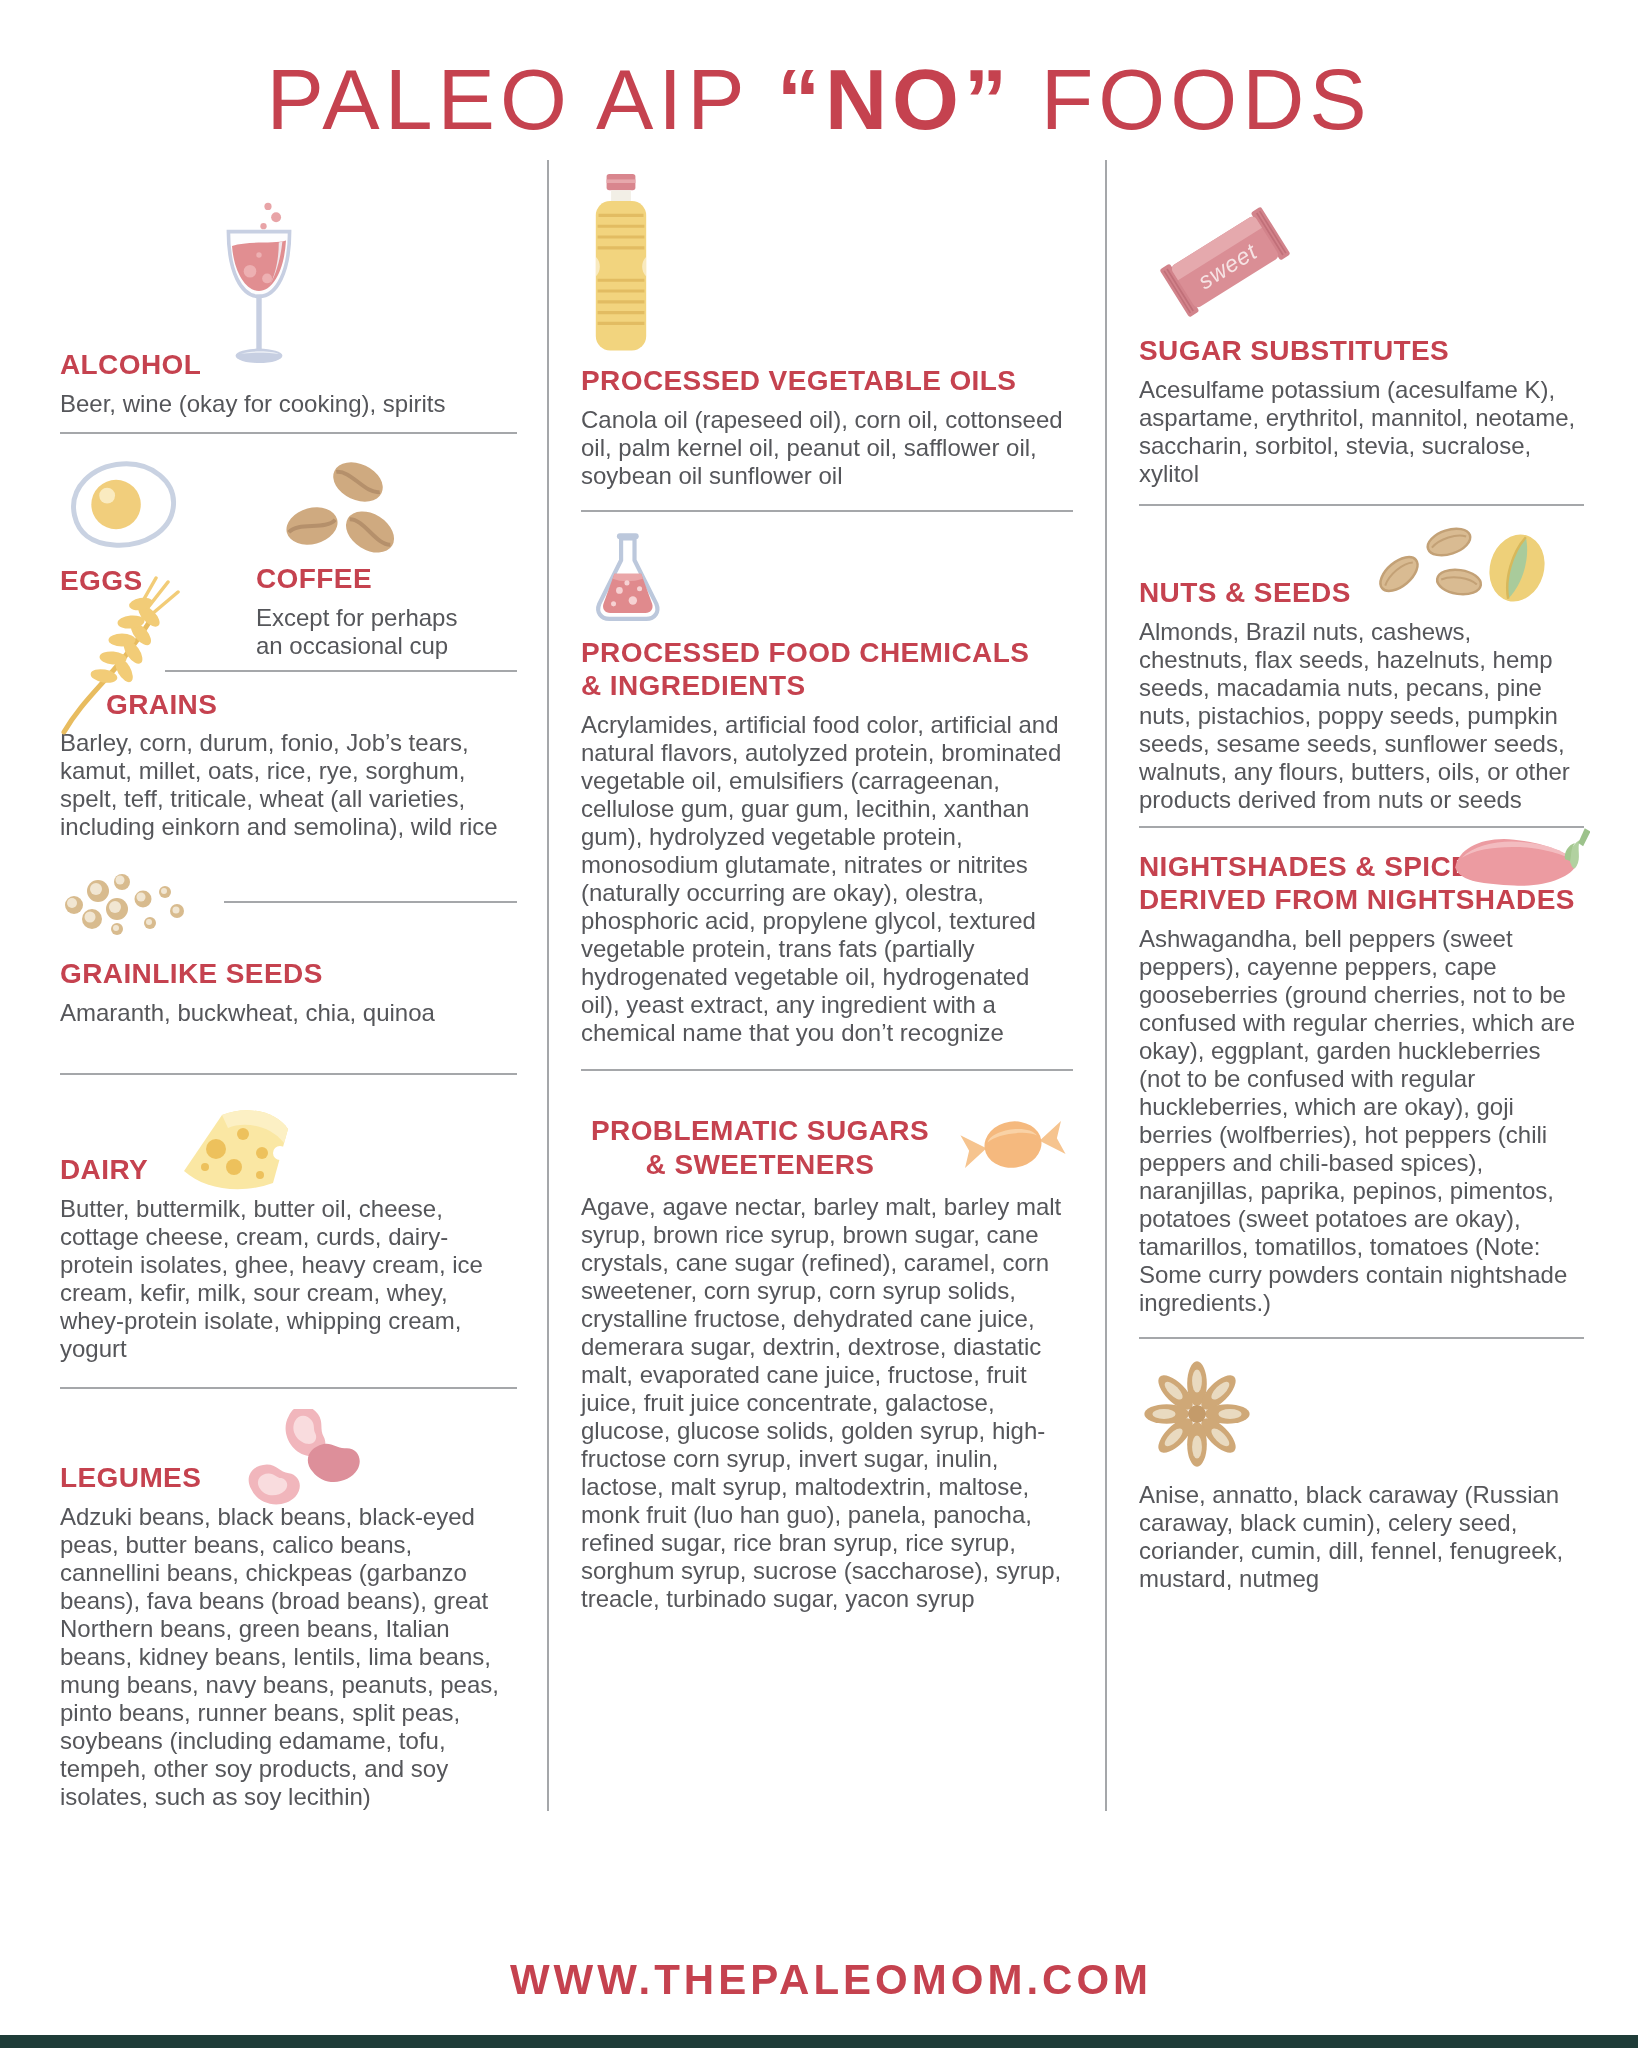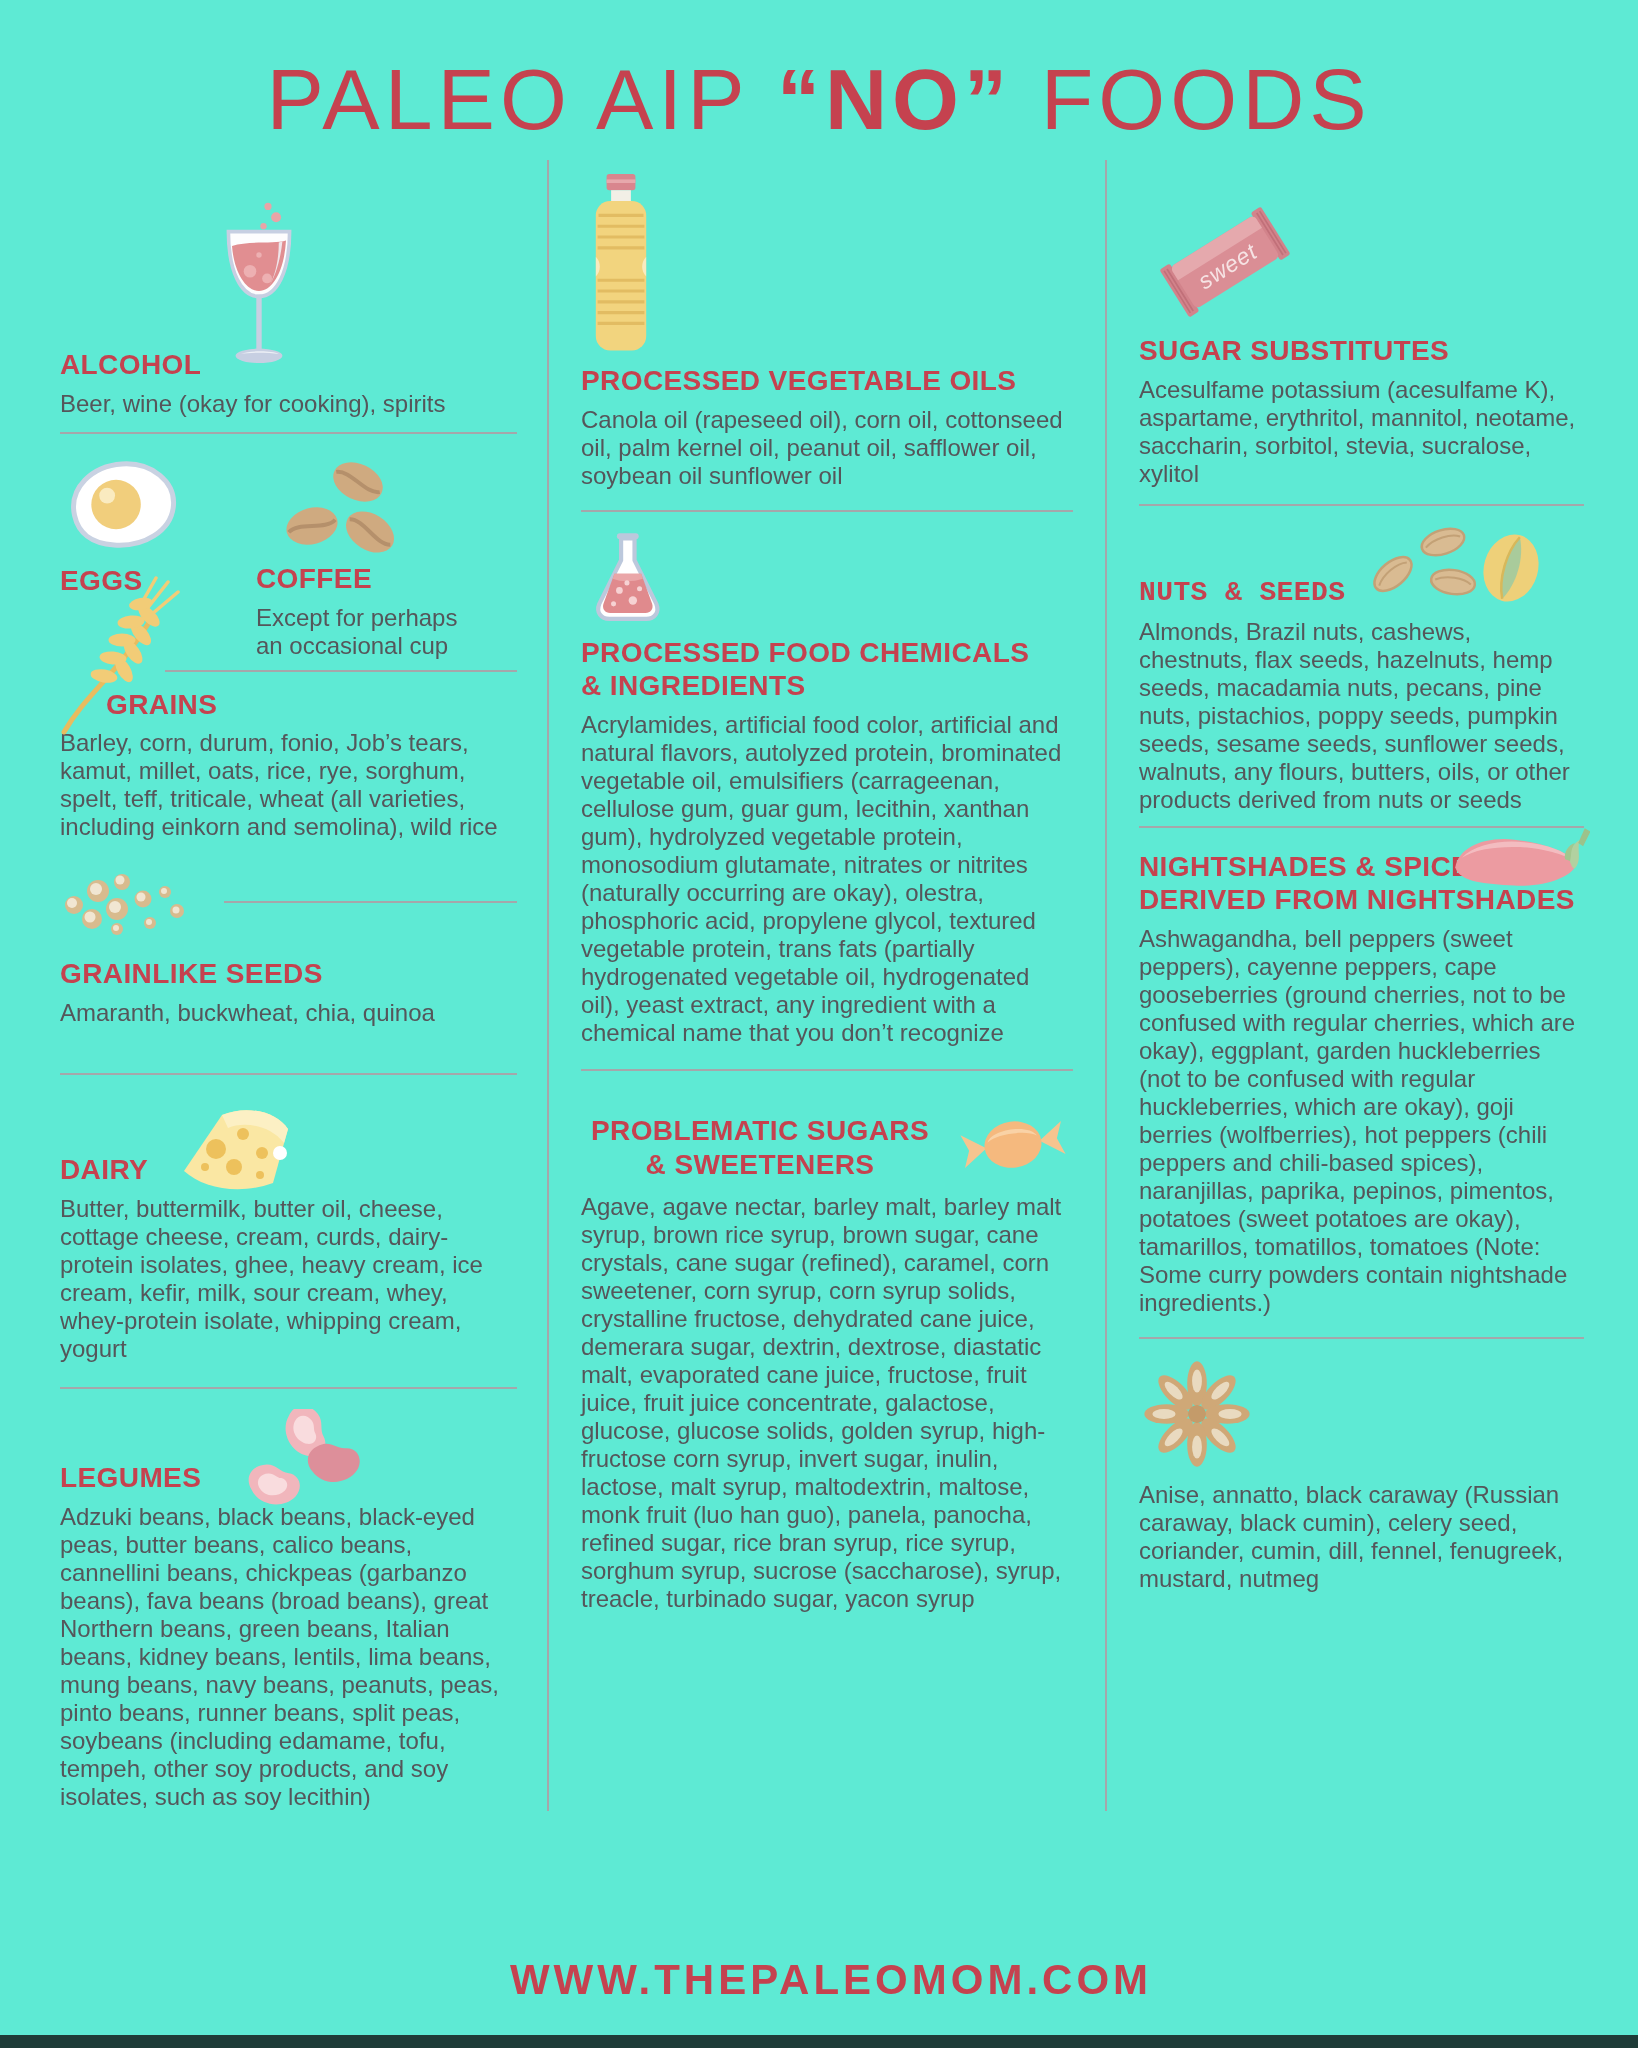--- a/index.html
+++ b/index.html
@@ -1,20 +1,20 @@
 <!DOCTYPE html>
 <html><head>
 <meta charset="utf-8">
 <style>
   html,body { margin:0; padding:0; background:#e8e8e8; }
   .page {
     position:relative;
     width:1638px; height:2048px;
     margin:0 auto;
-    background:#5eead4;
+    background:#ffffff;
     font-family:"Liberation Sans", sans-serif;
     overflow:hidden;
   }
   .title {
     margin:0; padding-top:56px;
     text-align:center;
     color:#C5424F;
     font-size:86px; font-weight:400; letter-spacing:5px;
     line-height:1.0;
   }
@@ -85,21 +85,21 @@
   .sec-sugars { margin-top:40px; }
   .sec-sugars .hrow { align-items:center; gap:14px;text-align:center; }
   .sec-sugars h2 { flex:1; }
   .candy-svg { width:120px; height:80px; flex-shrink:0; margin-top:-6px; }
 
   
   .packet-svg { width:152px; height:128px; display:block; margin:38px 0 8px 10px; }
   .hr-subs { margin-top:16px; }
 
   .sec-nuts { margin-top:10px; }
-  .sec-nuts .hrow { gap:16px;font-family:Liberation Mono, monospace; }
+  .sec-nuts .hrow { gap:16px; }
   .nuts-svg { width:186px; height:98px; margin-bottom:-4px; flex-shrink:0; }
   .hr-nuts { margin-top:12px; }
 
   .sec-nightshades { margin-top:22px; position:relative; }
   .eggplant-svg { position:absolute; top:-30px; right:-6px; width:140px; height:82px; }
   .hr-nightshades { margin-top:20px; }
 
   .sec-seedspices { margin-top:16px; }
   .anise-svg { width:116px; height:118px; display:block; margin-bottom:4px; }
 

